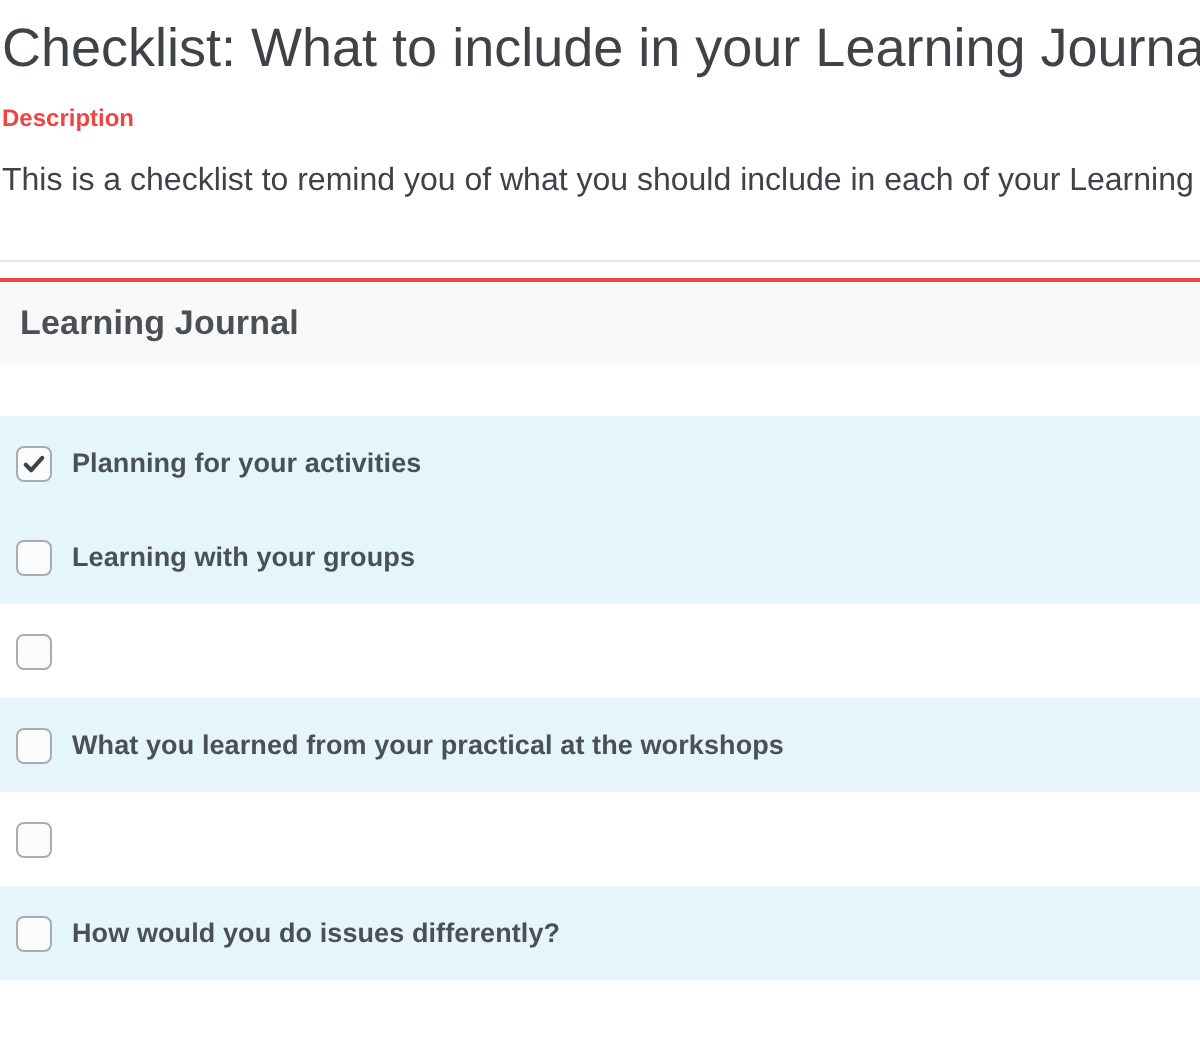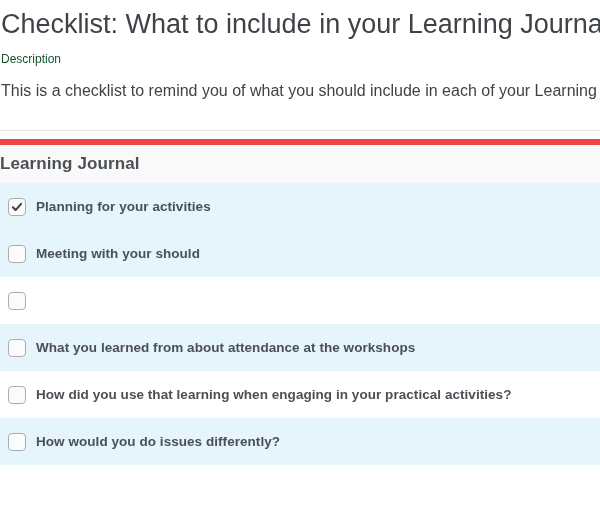--- a/index.html
+++ b/index.html
@@ -26,22 +26,22 @@
     font-weight: 400;
     line-height: 32px;
     color: #3f4347;
     margin: 0;
     padding: 8px 0 0 1px;
     white-space: nowrap;
   }
 
   .desc-label {
     font-size: 12px;
-    font-weight: normal;
-    color: #14532d;
+    font-weight: bold;
+    color: #ef4444;
     padding: 12px 0 0 1px;
     line-height: 14px;
   }
 
   .desc-body {
     font-size: 16px;
     font-weight: 400;
     line-height: 22px;
     color: #3f4347;
     padding: 14px 0 0 1px;
@@ -53,36 +53,38 @@
     margin-top: 28px;
     border: 0;
     border-top: 1px solid #e3e5e6;
     height: 0;
     width: 100%;
   }
 
   
   .group-header {
     background: #f9f9f9;
-    border-top: 6px solid #ef4444;
+    border-top: 2px solid #ef4444;
     height: 44px;
     display: flex;
     align-items: center;
+    padding-left: 10px;
     box-sizing: border-box;
   }
   .group-header-title {
     font-size: 17px;
     font-weight: bold;
     color: #4a5055;
     letter-spacing: 0.1px;
   }
 
   
   .checklist {
     position: relative;
+    margin-top: 25px;
   }
 
   
   .stripes {
     position: absolute;
     left: 0;
     top: 0;
     width: 100%;
     height: 100%;
     z-index: 0;
@@ -177,32 +179,31 @@
         <div class="check-row">
           <div class="checkbox checked" role="checkbox" aria-checked="true">
             <svg class="tick" viewBox="0 0 14 14">
               <path d="M2.2 7.4 L5.4 10.6 L11.8 3.4"></path>
             </svg>
           </div>
           <span class="check-label">Planning for your activities</span>
         </div>
         <div class="check-row">
           <div class="checkbox" role="checkbox" aria-checked="false"></div>
-          <span class="check-label">Meeting with your should</span>
-        </div>
-        <div class="check-row">
-          <div class="checkbox" role="checkbox" aria-checked="false"></div>
-        </div>
-        <div class="check-row">
-          <div class="checkbox" role="checkbox" aria-checked="false"></div>
-          <span class="check-label">What you learned from about attendance at the workshops</span>
-        </div>
-        <div class="check-row">
-          <div class="checkbox" role="checkbox" aria-checked="false"></div>
-          <span class="check-label">How did you use that learning when engaging in your practical activities?</span>
+          <span class="check-label">Learning with your groups</span>
+        </div>
+        <div class="check-row">
+          <div class="checkbox" role="checkbox" aria-checked="false"></div>
+        </div>
+        <div class="check-row">
+          <div class="checkbox" role="checkbox" aria-checked="false"></div>
+          <span class="check-label">What you learned from your practical at the workshops</span>
+        </div>
+        <div class="check-row">
+          <div class="checkbox" role="checkbox" aria-checked="false"></div>
         </div>
         <div class="check-row">
           <div class="checkbox" role="checkbox" aria-checked="false"></div>
           <span class="check-label">How would you do issues differently?</span>
         </div>
       </div>
   </div>
 
 </div>
 

